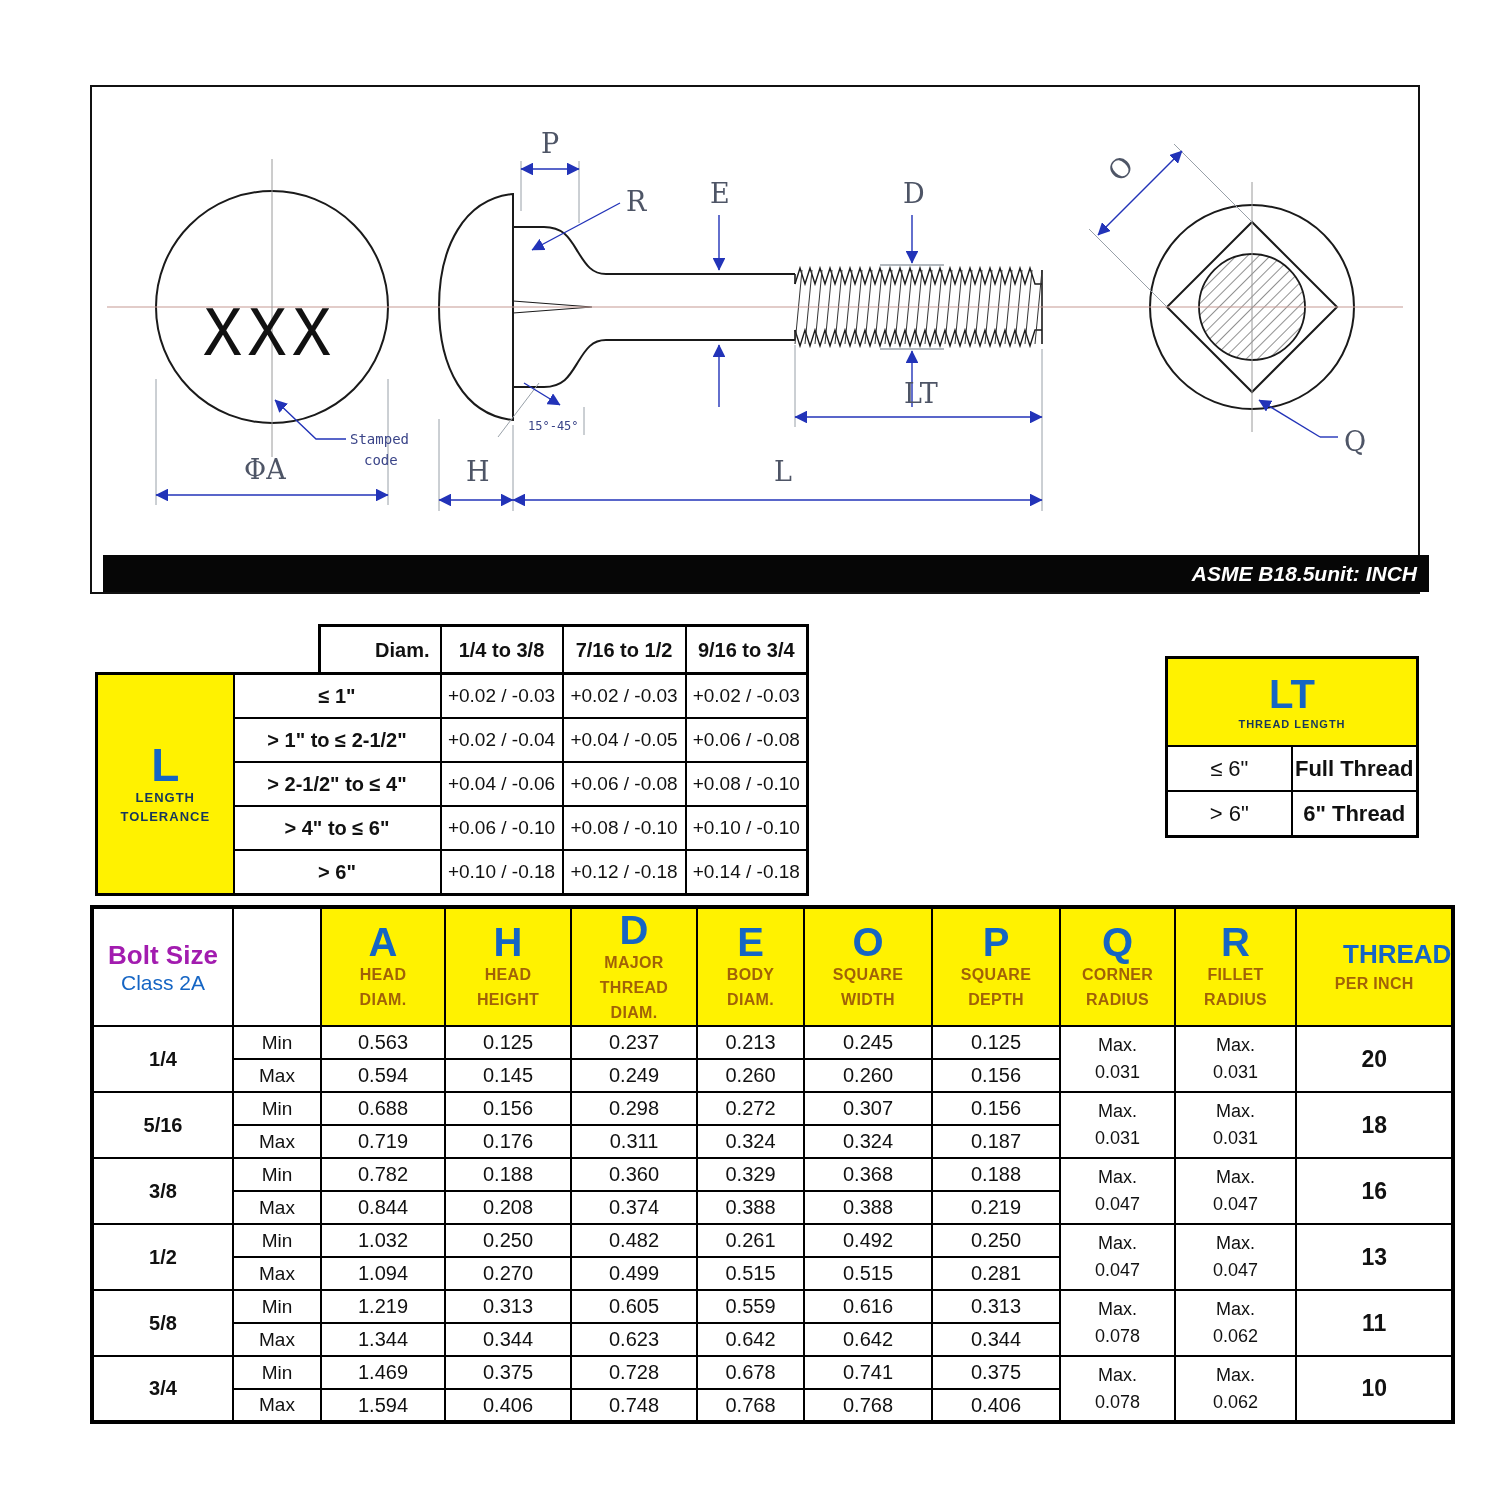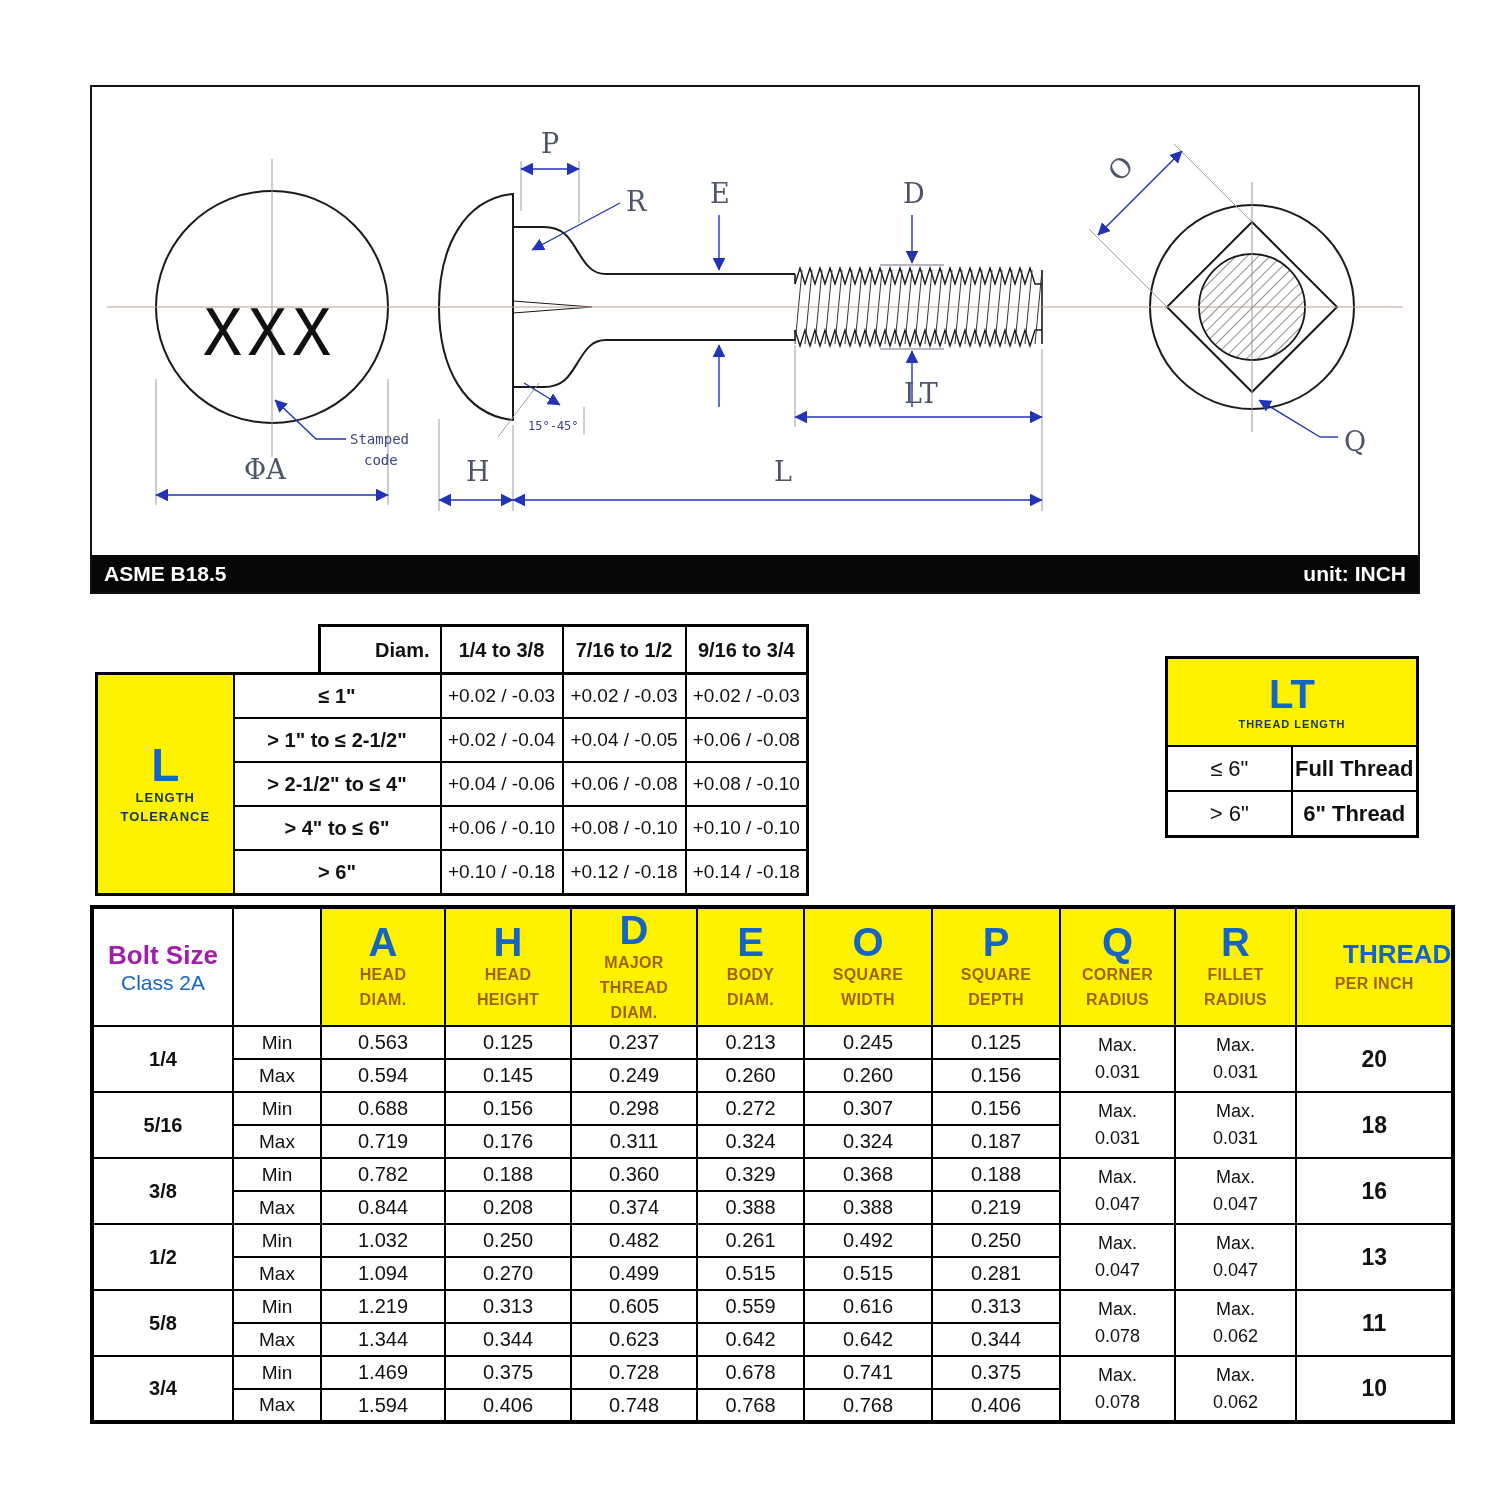--- a/index.html
+++ b/index.html
@@ -1,20 +1,20 @@
 <!DOCTYPE html>
 <html><head>
 <meta charset="utf-8">
 <style>
   html,body{margin:0;padding:0;background:#fff;}
   body{width:1500px;height:1500px;position:relative;font-family:"Liberation Sans",sans-serif;}
 
   
   #draw-box{position:absolute;left:90px;top:85px;width:1326px;height:505px;border:2px solid #111;background:#fff;}
-  #draw-bar{position:absolute;left:0;bottom:0;width:100%;height:37px;background:#060606;display:flex;justify-content:space-between;align-items:center;box-sizing:border-box;padding:0 12px;}
+  #draw-bar{position:absolute;left:11px;bottom:0;width:100%;height:37px;background:#060606;display:flex;justify-content:flex-end;align-items:center;box-sizing:border-box;padding:0 12px;font-style:italic;}
   #draw-bar span{color:#fff;font-weight:bold;font-size:21px;}
 
   svg text{font-family:"DejaVu Serif",serif;fill:#4e5566;}
   svg text.hand{font-family:"DejaVu Sans Mono",monospace;fill:#3a4488;}
   svg text.stamp{font-family:"DejaVu Sans Mono",monospace;fill:#111;letter-spacing:6px;}
 
   
   table{border-collapse:collapse;background:#fff;}
   #l-head{position:absolute;left:318px;top:624px;table-layout:fixed;border:3px solid #000;}
   #l-head th{border:2px solid #000;height:44px;font-size:20px;font-weight:bold;color:#111;}

